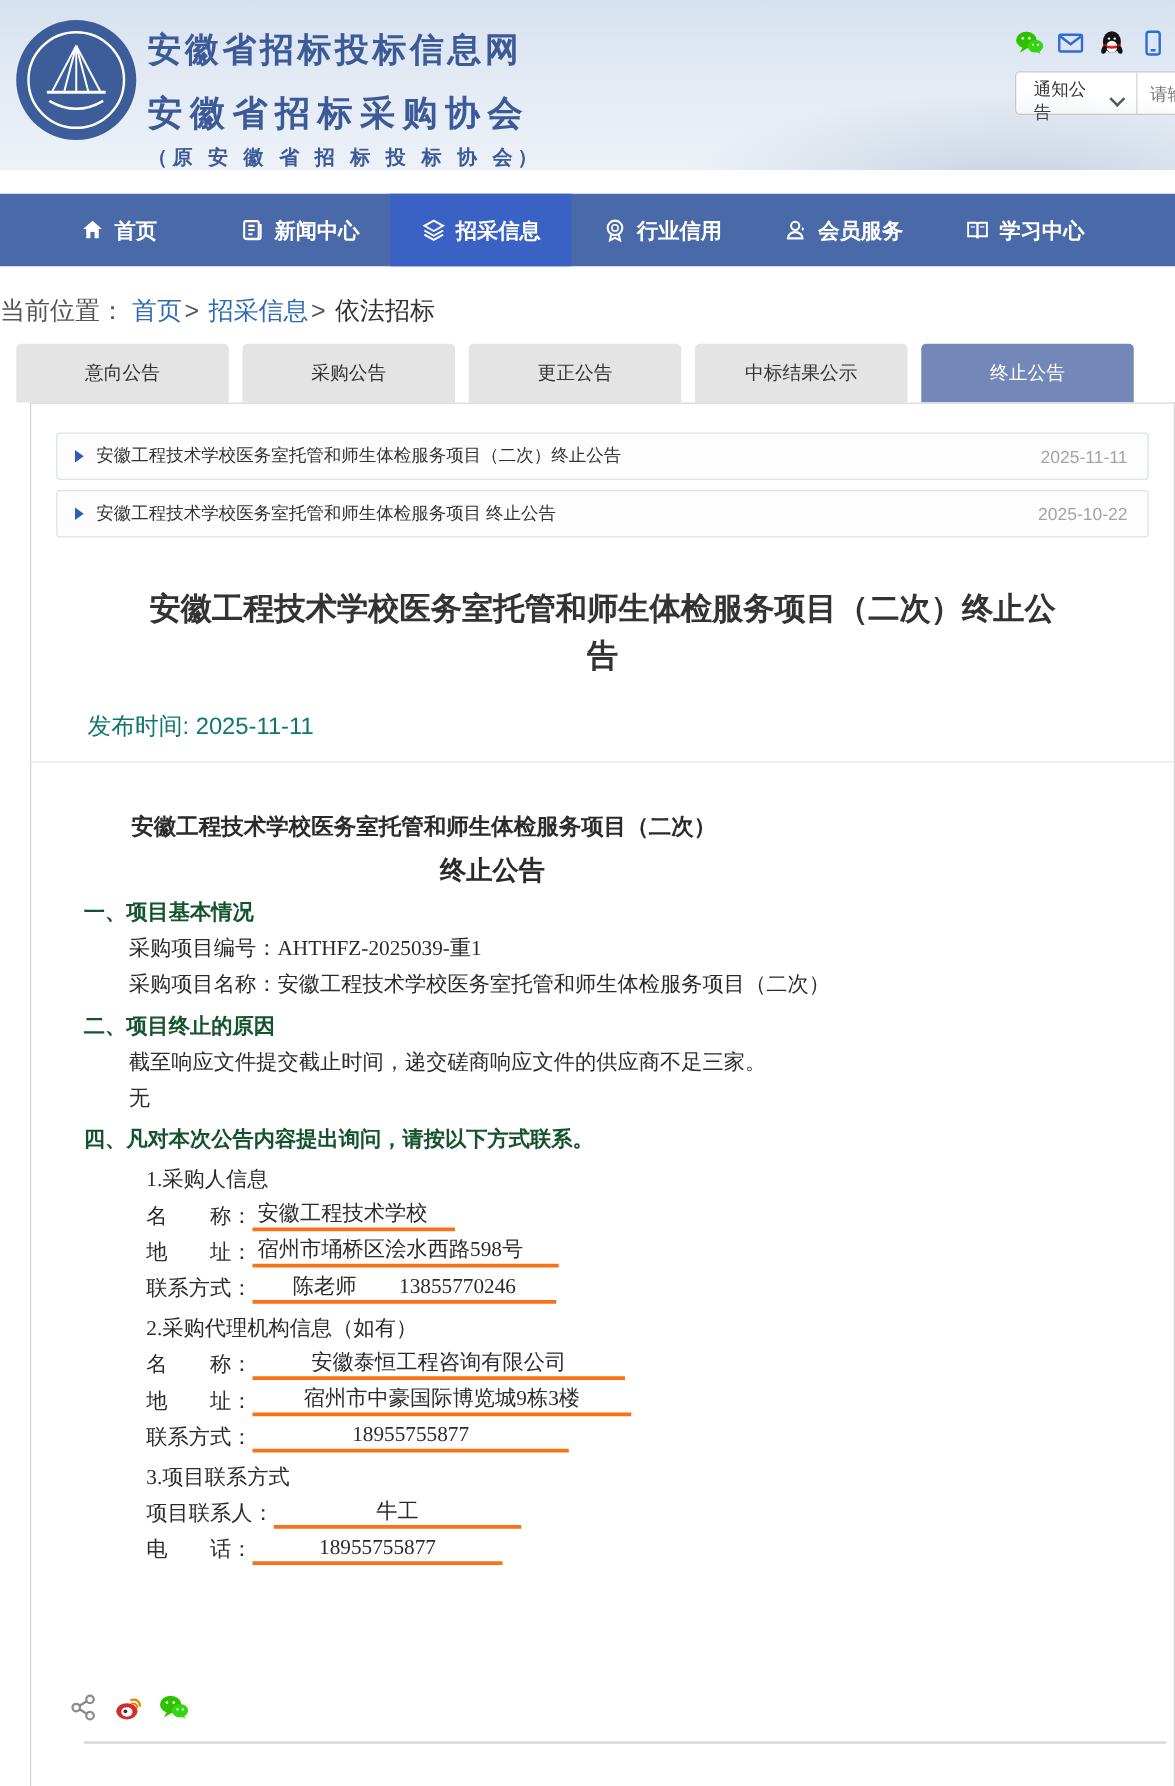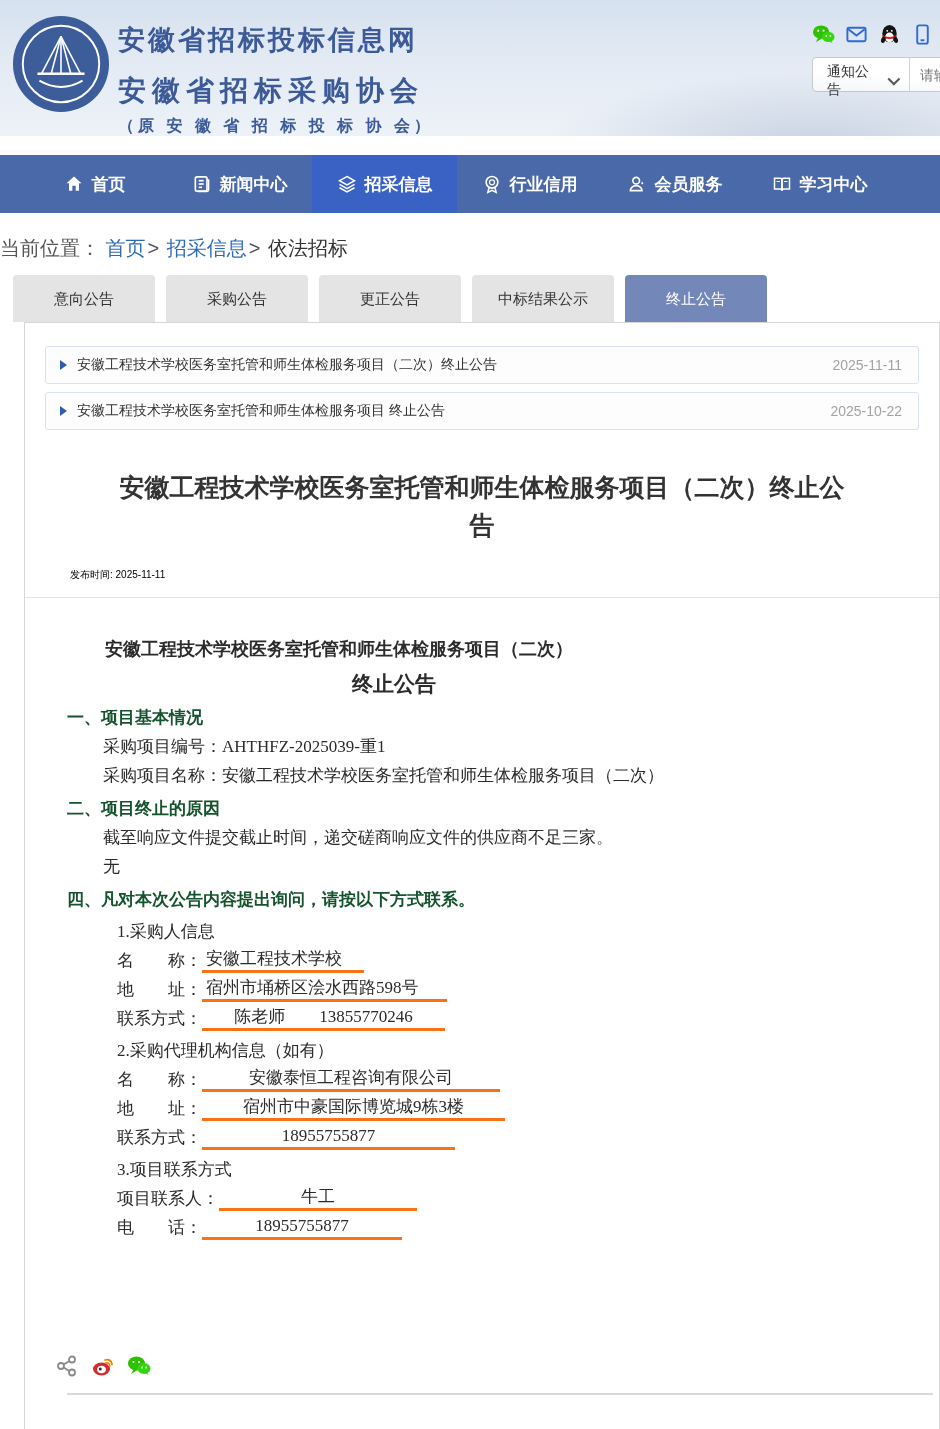--- a/index.html
+++ b/index.html
@@ -40,38 +40,38 @@
   .nav-item svg { width:20px; height:20px; }
 
   
   .breadcrumb { position:absolute; top:235px; left:0; font-size:20px; color:#555; }
   .breadcrumb a { color:#2f6bb5; text-decoration:none; cursor:pointer; }
   .breadcrumb .cur { color:#333; }
   .breadcrumb .sep { color:#555; margin:0 2px; }
 
   
   .tabs { position:absolute; top:275px; left:13px; display:flex; gap:11px; }
-  .tab { width:142px; height:47px; line-height:47px; text-align:center; font-size:15px; color:#333;
+  .tab { width:170px; height:47px; line-height:47px; text-align:center; font-size:15px; color:#333;
     background:#e4e4e4; border-radius:4px 4px 0 0; cursor:pointer; }
   .tab.active { background:#7388b8; color:#fff; }
 
   
   .panel { position:absolute; top:322px; left:12px; width:916px; height:1323px; background:#fff;
     border:1px solid #d6d6d6; border-bottom:none;margin-left:12px; }
   .notice-list { padding:23px 20px 0 20px; }
   .notice-item { height:38px; border:1px solid #d9e2ee; border-radius:3px; margin-bottom:8px;
     display:flex; align-items:center; background:#fdfdfe; cursor:pointer; }
   .tri-bullet { width:0; height:0; border-left:7px solid #2e5db0; border-top:5px solid transparent;
     border-bottom:5px solid transparent; margin:0 10px 0 14px; }
   .notice-title { flex:1; font-size:14px; color:#333; }
   .notice-date { font-size:14px; color:#a3a3a3; padding-right:16px; }
 
   .article-title { margin:38px auto 0 auto; width:740px; text-align:center; font-size:25px; line-height:38px;
     font-weight:bold; color:#333; }
-  .publish { margin:24px 0 0 45px; font-size:10px; color:#000000; }
+  .publish { margin:24px 0 0 45px; font-size:19px; color:#0f766e; }
   .divider { border-top:1px solid #e3e3e3; margin-top:15px; }
 
   
   .doc { margin-top:38px; padding:0 48px 0 42px; font-family:"Liberation Serif", serif;
     font-size:17px; color:#2b2b2b; }
   .doc-t1 { text-align:center; font-weight:bold; font-size:18px; padding-right:280px; line-height:27px; }
   .doc-t2 { text-align:center; font-weight:bold; font-size:21px; padding-right:170px; line-height:30px; margin-top:6px; }
   .doc-h { font-family:Liberation Serif, serif; font-weight:bold; font-size:17px; color:#14532d;
     line-height:29px; margin-top:4px; }
   .doc-p { margin-left:36px; line-height:29px; }

